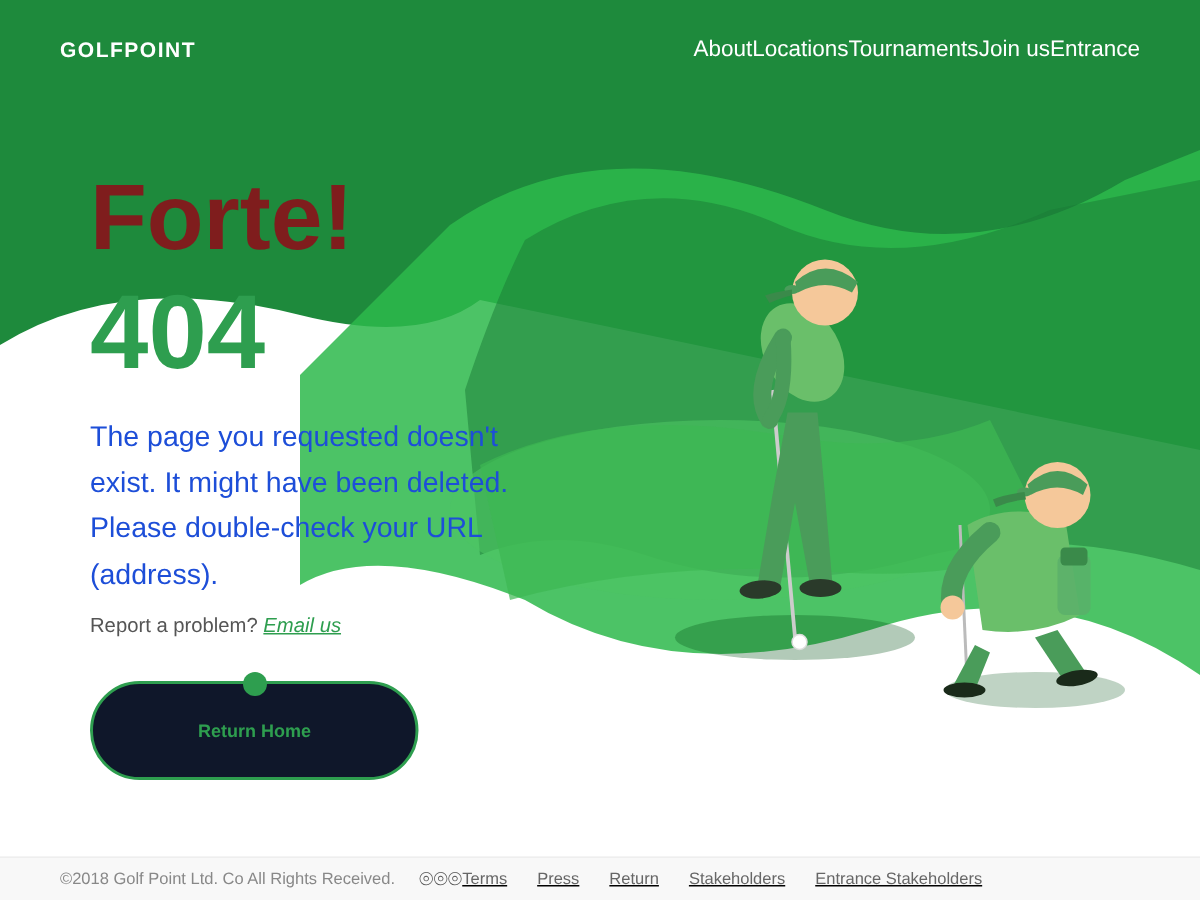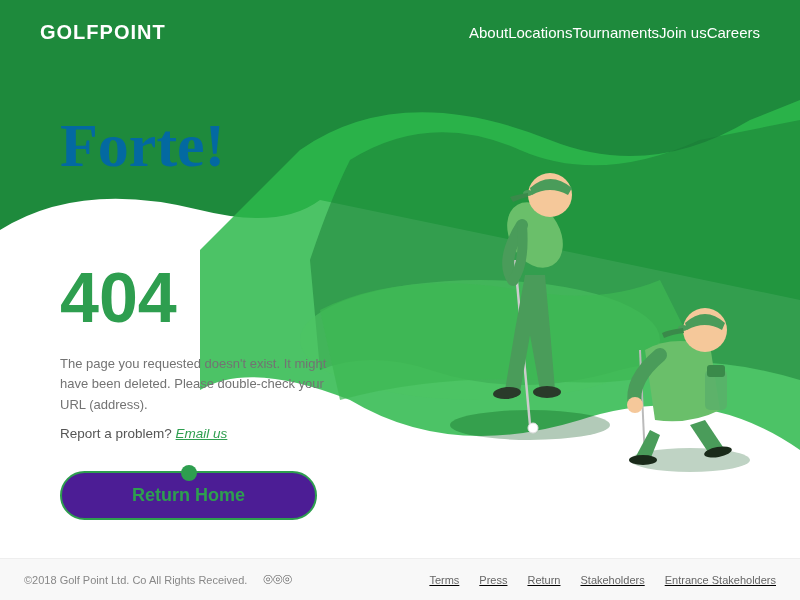--- a/index.html
+++ b/index.html
@@ -19,21 +19,21 @@
       height: 65px;
       z-index: 10;
       display: flex;
       align-items: center;
       justify-content: space-between;
       padding: 0 40px;
     }
     .logo {
       color: #fff;
       font-weight: 900;
-      font-size: 20px;
+      font-size: 14px;
       letter-spacing: 1px;
     }
     nav {
       display: flex;
     }
     nav a {
       color: #fff;
       text-decoration: none;
       font-size: 15px;
       font-weight: 500;
@@ -41,67 +41,66 @@
 
     
     .main-content {
       position: absolute;
       bottom: 80px;
       left: 60px;
       z-index: 5;
     }
 
     .forte-title {
-      color: #0369a1;
+      color: #7f1d1d;
       font-size: 62px;
       font-weight: 900;
       position: absolute;
       top: 110px;
       left: 60px;
       z-index: 5;
-      font-family: Liberation Serif, serif;
     }
 
     .error-code {
       color: #2e9e4f;
       font-size: 70px;
       font-weight: 900;
       margin-bottom: 16px;
     }
 
     .error-text {
-      color: #737373;
-      font-size: 13px;
+      color: #1d4ed8;
+      font-size: 19px;
       line-height: 1.6;
       max-width: 280px;
       margin-bottom: 10px;
     }
 
     .report-text {
       color: #555;
       font-size: 13.5px;
     }
 
     .email-link {
       color: #2e9e4f;
       text-decoration: underline;
       font-size: 13.5px;
       font-style: italic;
     }
 
     .return-home-btn {
       display: inline-block;
       margin-top: 30px;
-      padding: 12px 70px;
+      padding: 24px 70px;
       border: 2px solid #2e9e4f;
       border-radius: 40px;
       color: #2e9e4f;
-      font-size: 18px;
+      font-size: 12px;
       font-weight: 700;
-      background: #4c1d95;
+      background: #0f172a;
       cursor: pointer;
       position: relative;
       text-align: center;
     }
 
     .btn-dot {
       width: 16px;
       height: 16px;
       background: #2e9e4f;
       border-radius: 50%;
@@ -110,27 +109,26 @@
       left: 50%;
       transform: translateX(-50%);
     }
 
     
     footer {
       position: absolute;
       bottom: 0;
       left: 0;
       right: 0;
-      height: 42px;
+      height: 29px;
       background: #f8f8f8;
       border-top: 1px solid #eee;
       display: flex;
       align-items: center;
-      justify-content: space-between;
-      padding: 0 24px;
+      padding: 0 40px;
       z-index: 10;
     }
 
     .footer-left {
       display: flex;
       align-items: center;
       gap: 16px;
     }
 
     .footer-copy {
@@ -191,21 +189,21 @@
   <path d="M320 310 Q400 270 520 290 Q600 305 660 280 L700 360 Q640 390 540 380 Q430 375 340 400 Z" fill="#3db852" opacity="0.7"></path>
 </svg>
 
 <header>
   <div class="logo">GOLFPOINT</div>
   <nav>
     <a href="#">About</a>
     <a href="#">Locations</a>
     <a href="#">Tournaments</a>
     <a href="#">Join us</a>
-    <a href="#">Careers</a>
+    <a href="#">Entrance</a>
   </nav>
 </header>
 
 <h1 class="forte-title">Forte!</h1>
 
 <div class="golfers-container">
   <svg viewBox="0 0 450 460" xmlns="http://www.w3.org/2000/svg">
 
     <ellipse cx="180" cy="385" rx="80" ry="15" fill="rgba(0,80,20,0.3)"></ellipse>
 

